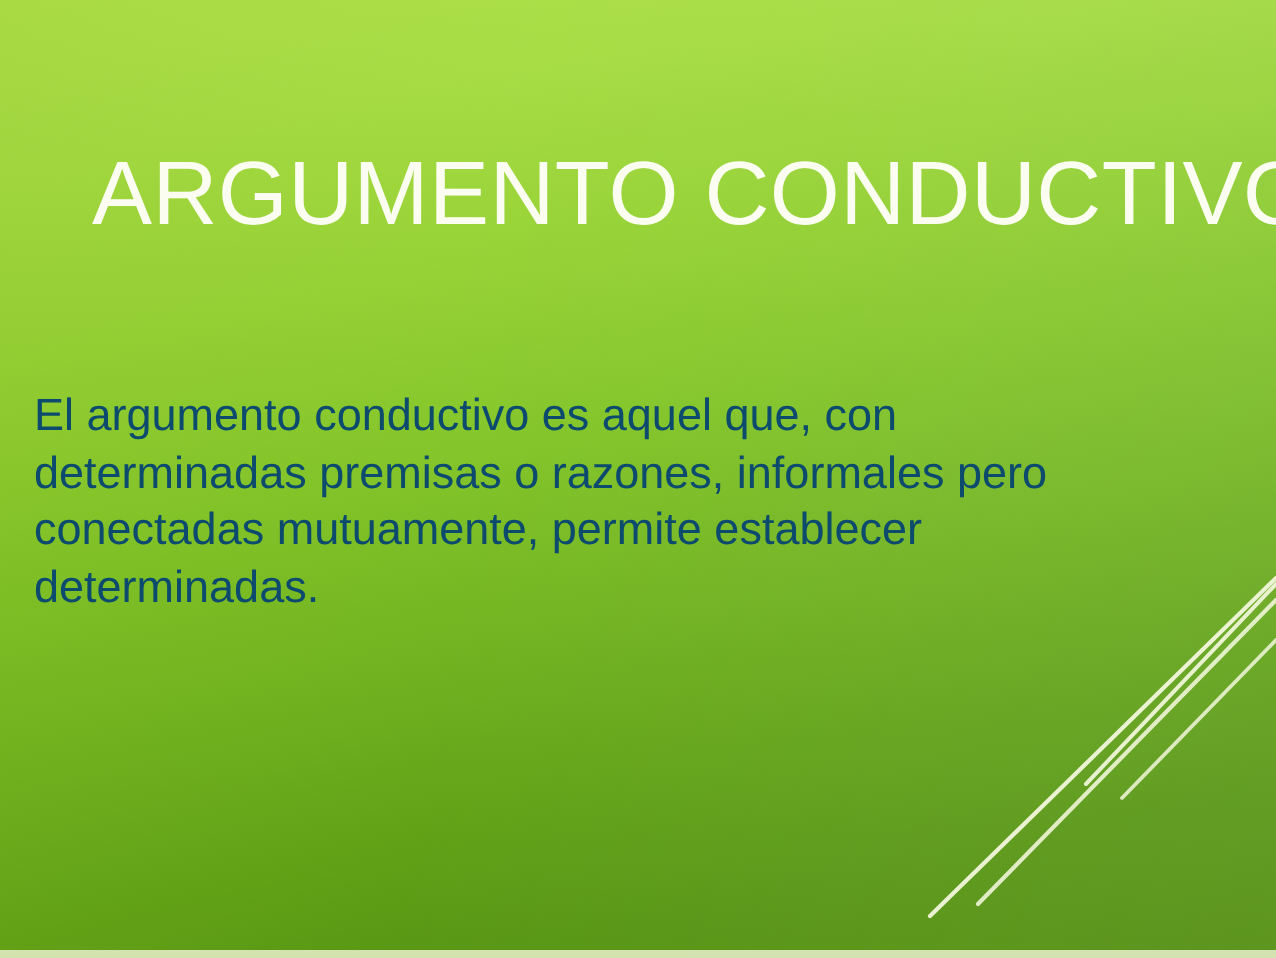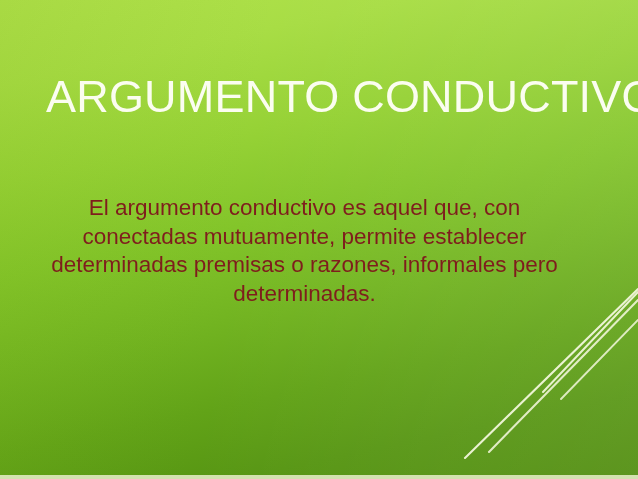--- a/index.html
+++ b/index.html
@@ -84,22 +84,21 @@
   #body-text {
     position: absolute;
     left: 17px;
     top: 194px;
     width: 575px;
     margin: 0;
     font-family: "Liberation Sans", sans-serif;
     font-weight: 400;
     font-size: 22.5px;
     line-height: 28.5px;
-    color: #7f1d1d;
-    text-align: center;
+    color: #0c4a6e;
   }
   #body-text .line {
     display: block;
     white-space: nowrap;
   }
 </style>
 </head>
 <body>
 
 <div id="slide">
@@ -113,20 +112,20 @@
       <line x1="489" y1="452" x2="638" y2="300" stroke-width="2.1" opacity="0.88"></line>
       <line x1="543" y1="392" x2="638" y2="292" stroke-width="2.0" opacity="0.93"></line>
       <line x1="561" y1="399" x2="638" y2="320" stroke-width="1.9" opacity="0.85"></line>
     </g>
   </svg>
 
   <h1 id="title">ARGUMENTO CONDUCTIVO</h1>
 
   <div id="body-text">
     <span class="line">El argumento conductivo es aquel que, con</span>
+    <span class="line">determinadas premisas o razones, informales pero</span>
     <span class="line">conectadas mutuamente, permite establecer</span>
-    <span class="line">determinadas premisas o razones, informales pero</span>
     <span class="line">determinadas.</span>
   </div>
 
   <div id="bottom-edge"></div>
 
 </div>
 
 </body></html>

